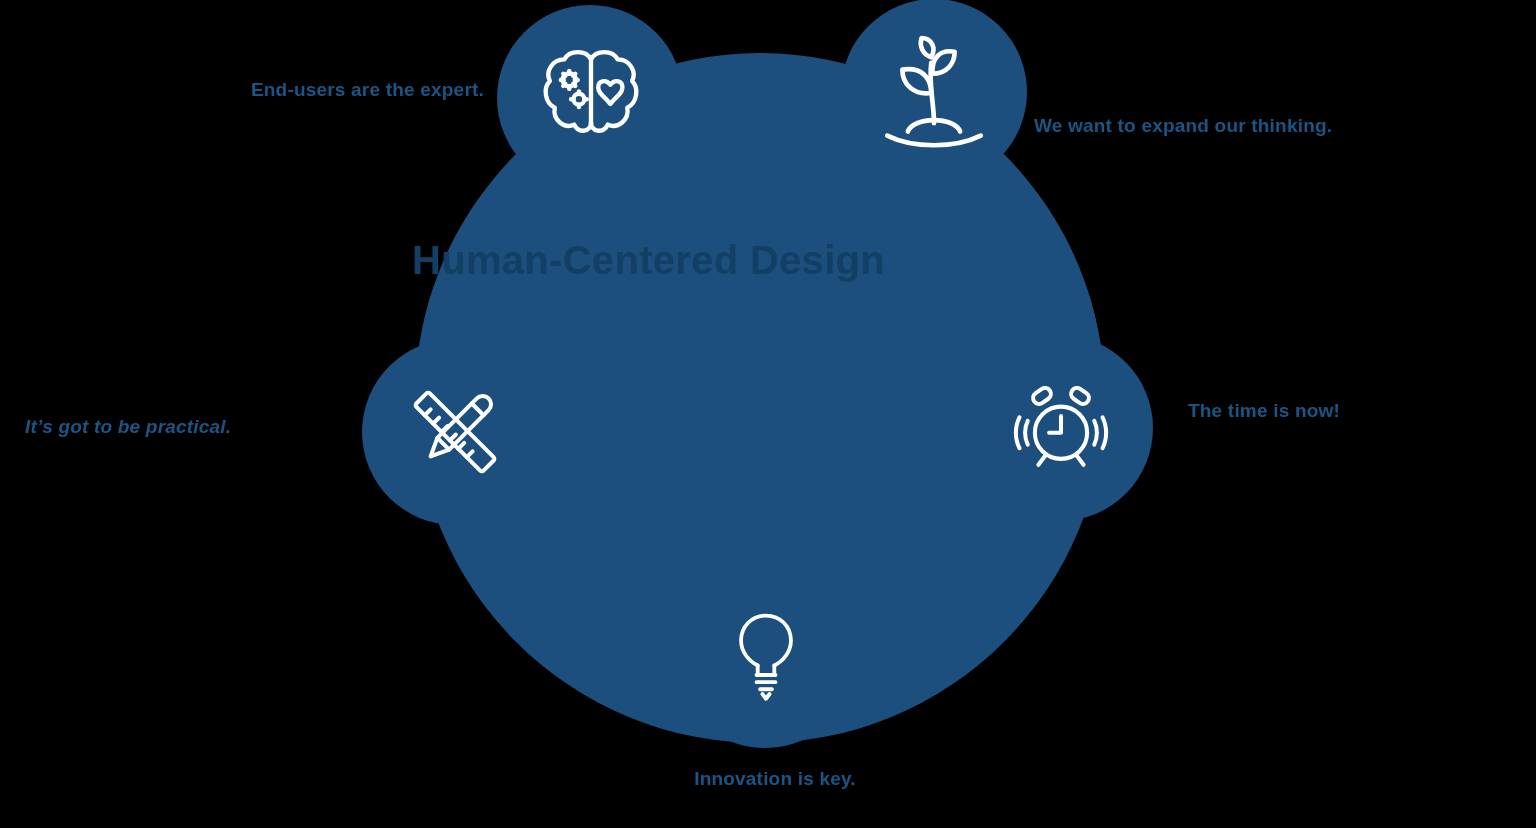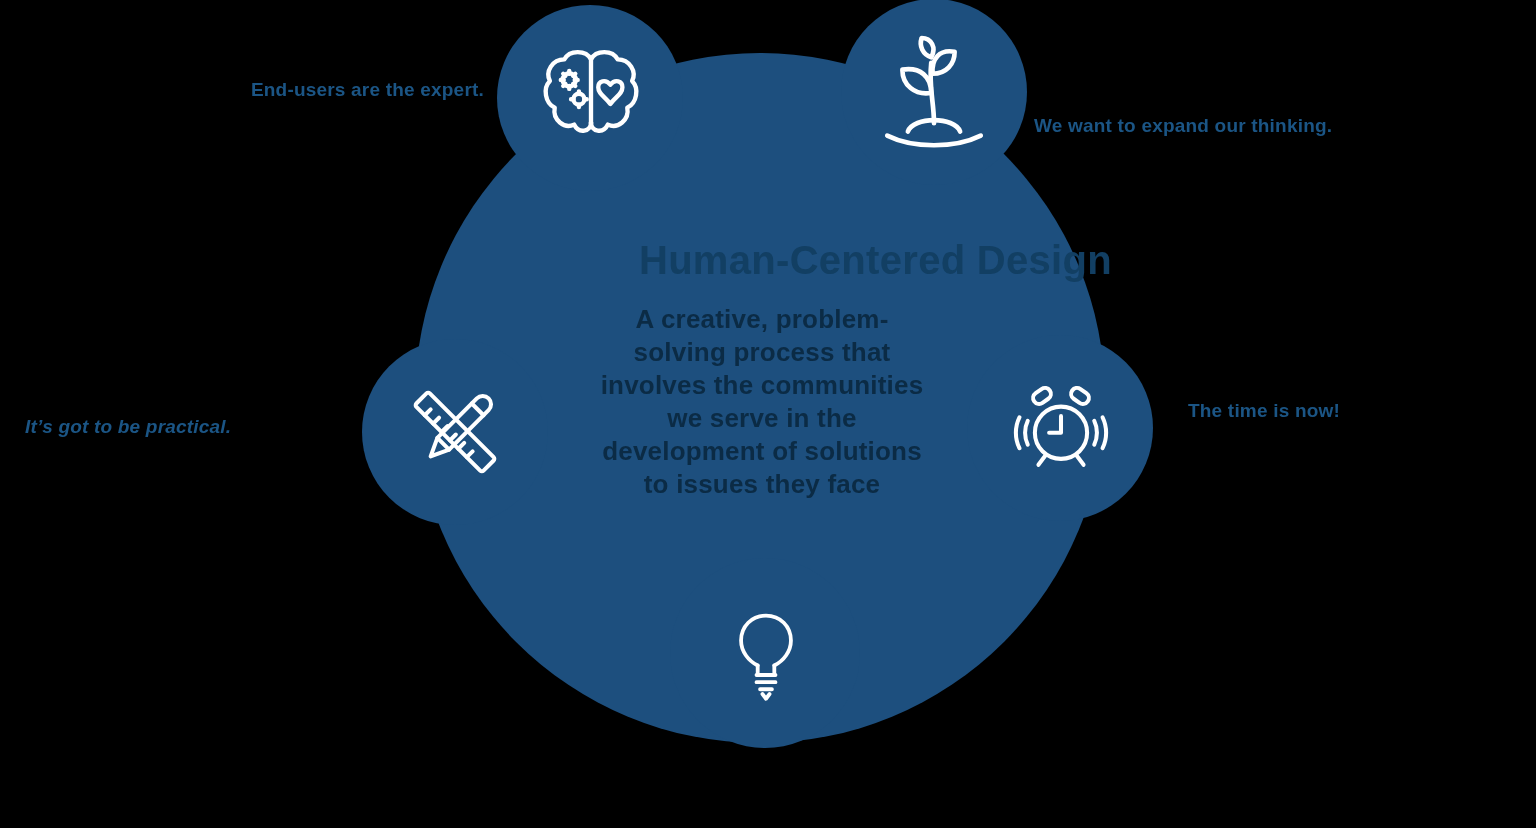--- a/index.html
+++ b/index.html
@@ -44,21 +44,21 @@
   .label-tl{left:118px;top:79px;width:366px;text-align:right;}
   .label-tr{left:1034px;top:81px;margin-top:34px;}
   .label-l{left:25px;top:416px;font-style:italic;}
   .label-r{left:1188px;top:400px;}
   .label-b{left:575px;top:768px;width:400px;text-align:center;}
 
   
   .center-title{
     position:absolute;
     left:412px;top:238px;width:700px;
-    text-align:right;
+    text-align:left;
     font-size:40px;
     font-weight:600;
     color:var(--title-text,#123f63);
     letter-spacing:.3px;
   }
   .center-desc{
     position:absolute;
     left:412px;top:303px;width:700px;
     text-align:center;
     font-size:26px;
@@ -139,22 +139,17 @@
       <path d="M41 56 L41 62 M55 56 L55 62"></path>
       <path d="M40 64 H56 M40 70 H56 M43 76 H53"></path>
       <path d="M45 80 L48 84 L51 80"></path>
     </svg>
   </div>
 
   <div class="label label-tl">End-users are the expert.</div>
   <div class="label label-tr">We want to expand our thinking.</div>
   <div class="label label-l">It’s got to be practical.</div>
   <div class="label label-r">The time is now!</div>
+  <div class="label label-b">Innovation is key.</div>
 
   <div class="center-title">Human-Centered Design</div>
-  <div class="center-desc">A creative, problem-
-solving process that
-involves the communities
-we serve in the
-development of solutions
-to issues they face</div>
 
 </div>
 
 </body></html>

